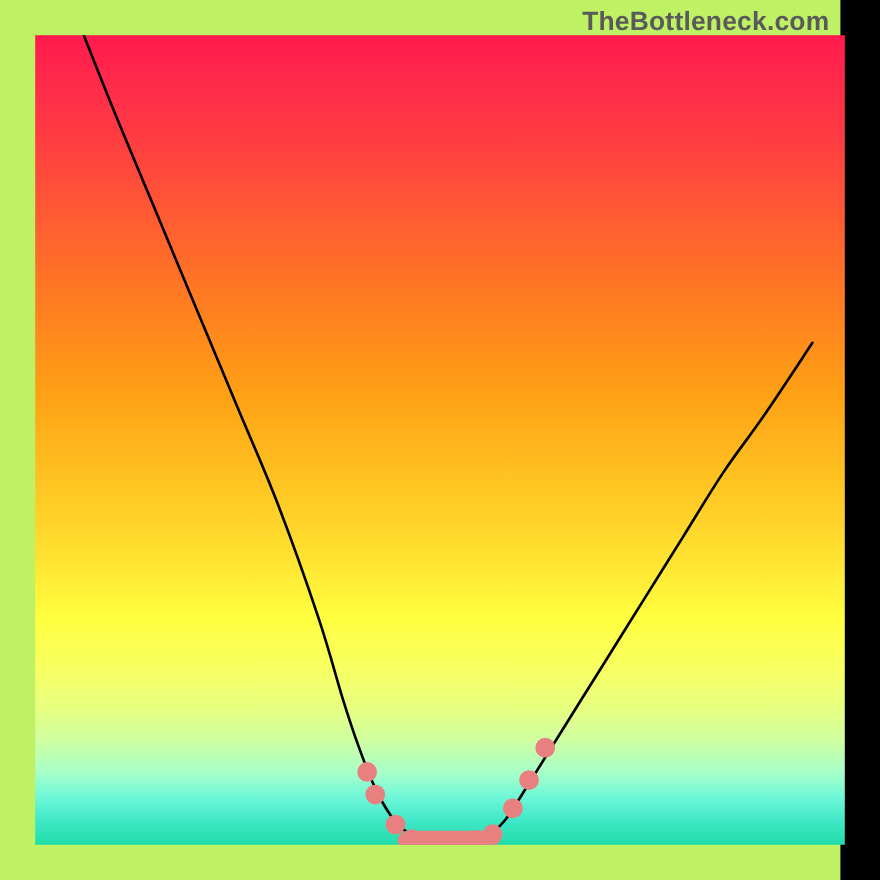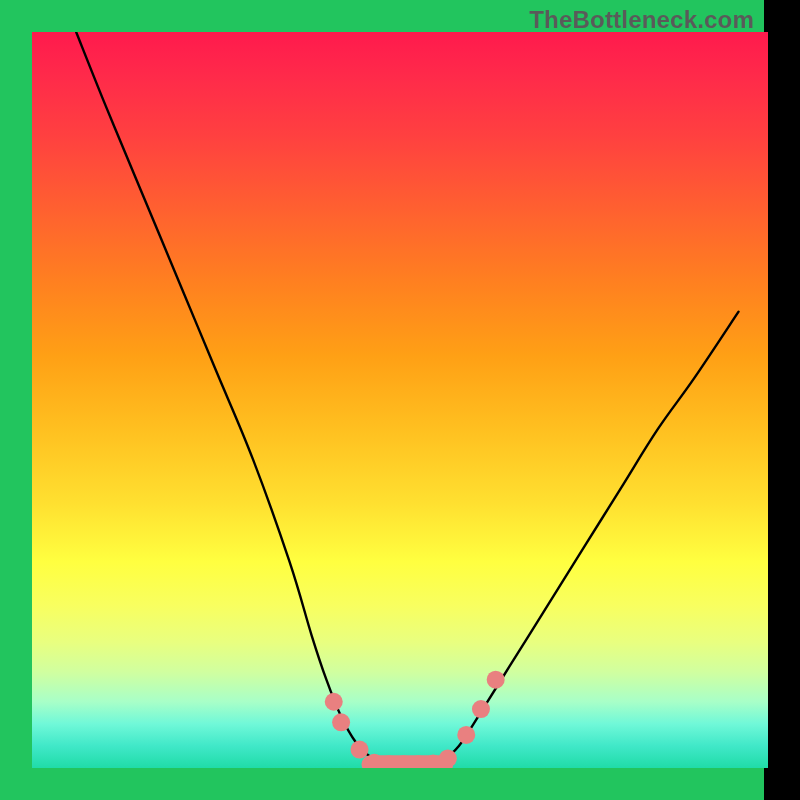--- a/index.html
+++ b/index.html
@@ -8,21 +8,21 @@
     width: 800px;
     height: 800px;
     overflow: hidden;
     background: #000;
     font-family: Arial, Helvetica, sans-serif;
   }
   .frame {
     position: relative;
     width: 764px;
     height: 800px;
-    background: #22c55e;
+    background: #bef264;
   }
   .plot-area {
     position: absolute;
     left: 32px;
     top: 32px;
     width: 736px;
     height: 736px;
     background: linear-gradient(
       to bottom,
       #ff1a4d 0%,

